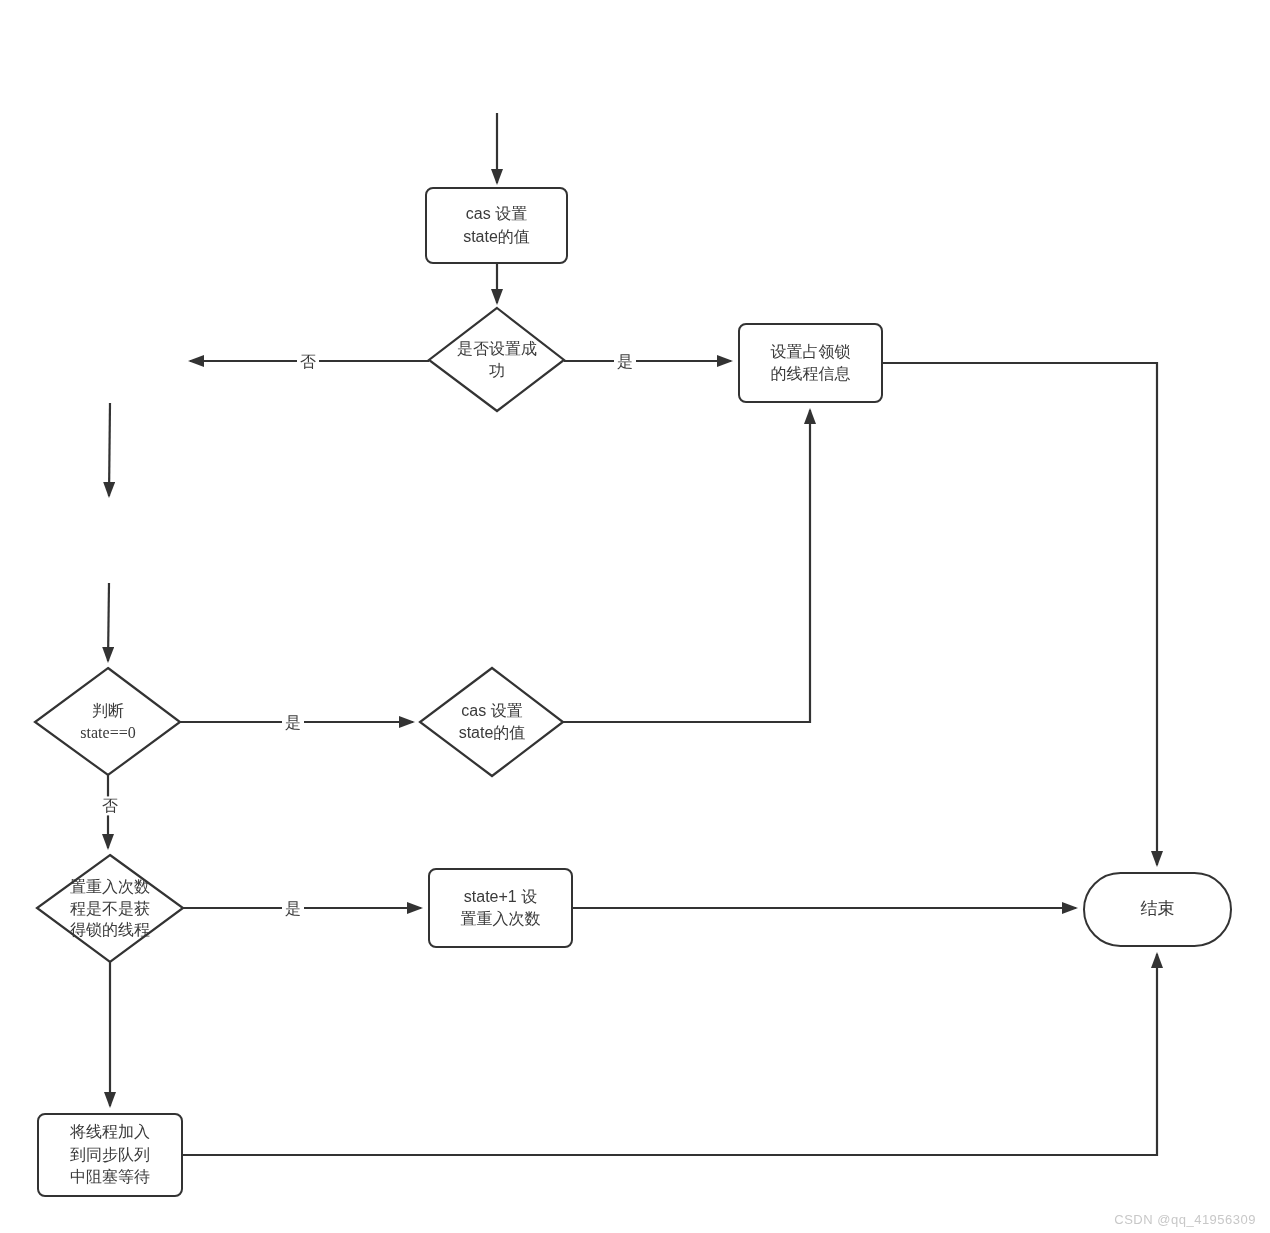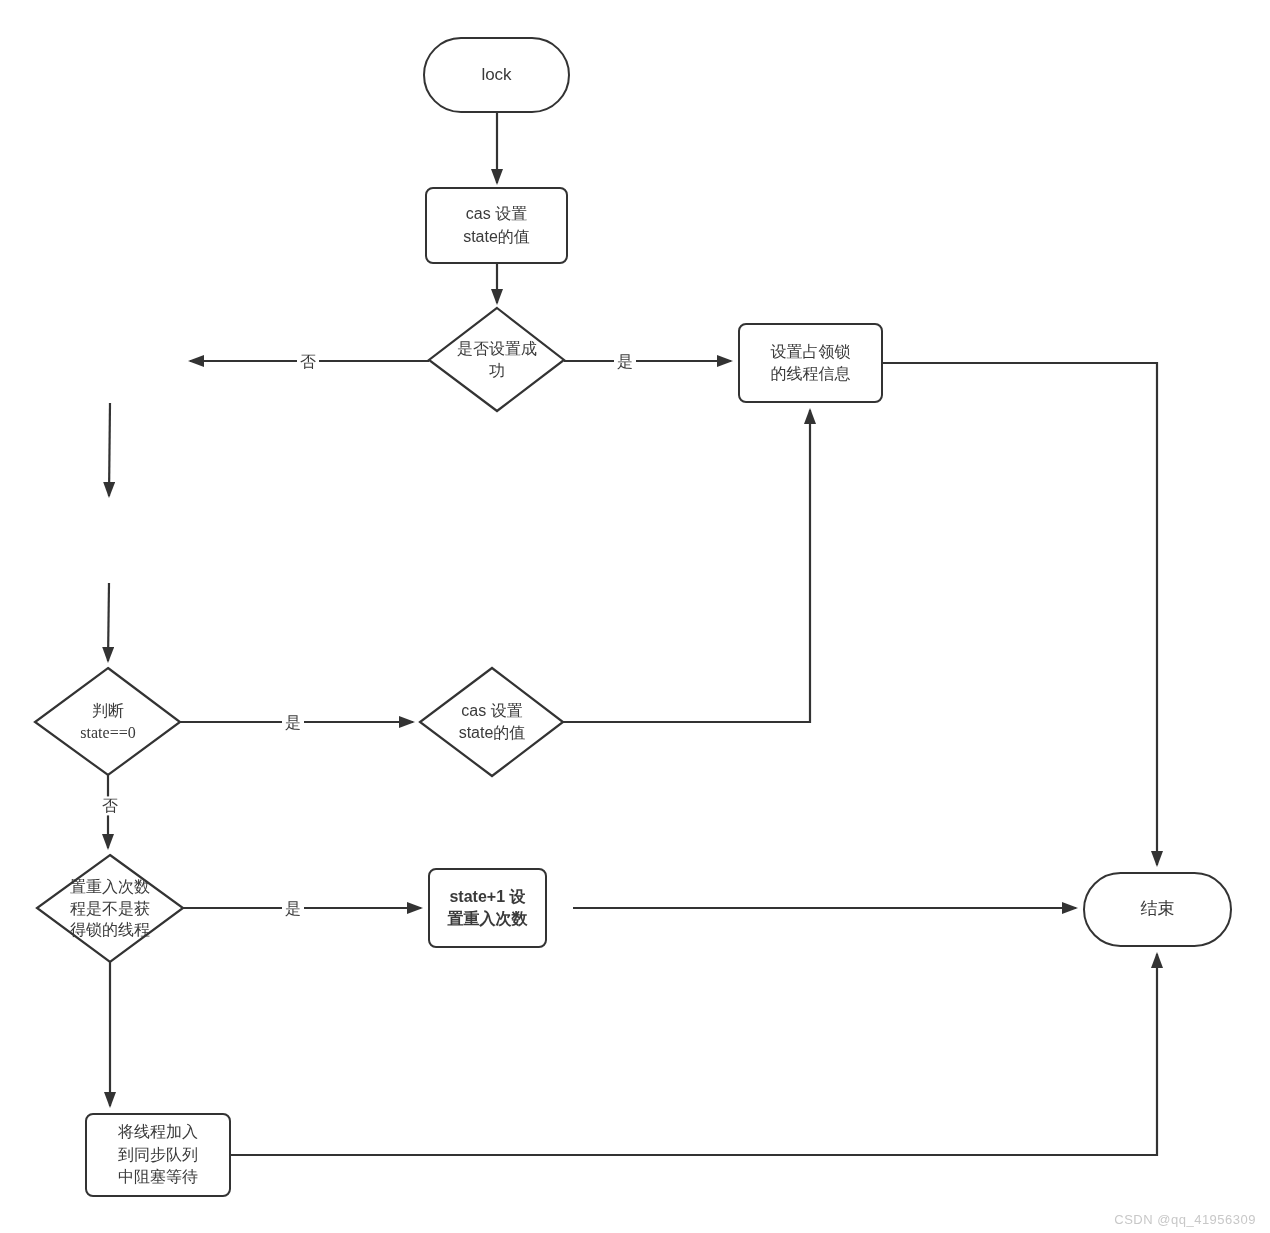--- a/index.html
+++ b/index.html
@@ -91,36 +91,35 @@
     <path d="M573 908 L1076 908" fill="none" stroke="#333333" stroke-width="2.2" marker-end="url(#arrow)"></path>
     <path d="M110 962 L110 1106" fill="none" stroke="#333333" stroke-width="2.2" marker-end="url(#arrow)"></path>
     <path d="M183 1155 L1157 1155 L1157 954" fill="none" stroke="#333333" stroke-width="2.2" marker-end="url(#arrow)"></path>
 
     <polygon points="497,308 564,360 497,411 429,360" fill="#ffffff" stroke="#333333" stroke-width="2.2" stroke-linejoin="miter"></polygon>
     <polygon points="108,668 180,722 108,775 35,722" fill="#ffffff" stroke="#333333" stroke-width="2.2" stroke-linejoin="miter"></polygon>
     <polygon points="492,668 563,722 492,776 420,722" fill="#ffffff" stroke="#333333" stroke-width="2.2" stroke-linejoin="miter"></polygon>
     <polygon points="110,855 183,908 110,962 37,908" fill="#ffffff" stroke="#333333" stroke-width="2.2" stroke-linejoin="miter"></polygon>
   </svg>
 
-  <div class="node pill" style="left:423px; top:37px; width:147px; height:76px;">lock</div>
 
   <div class="node rect" style="left:425px; top:187px; width:143px; height:77px;">cas 设置
 state的值</div>
 
 
   <div class="node rect" style="left:738px; top:323px; width:145px; height:80px;">设置占领锁
 的线程信息</div>
 
 
-  <div class="node rect" style="left:428px; top:868px; width:119px; height:80px;font-weight:bold;">state+1 设
+  <div class="node rect" style="left:428px; top:868px; width:145px; height:80px;">state+1 设
 置重入次数</div>
 
   <div class="node pill" style="left:1083px; top:872px; width:149px; height:75px;font-family:Liberation Mono, monospace;">结束</div>
 
-  <div class="node rect" style="left:37px; top:1113px; width:146px; height:84px;margin-left:48px;">将线程加入
+  <div class="node rect" style="left:37px; top:1113px; width:146px; height:84px;">将线程加入
 到同步队列
 中阻塞等待</div>
 
   <div class="dtext" style="left:497px; top:360px; width:110px;text-align:center;">是否设置成
 功</div>
 
   <div class="dtext" style="left:108px; top:722px; width:110px;font-family:Liberation Serif, serif;">判断
 state==0</div>
 
   <div class="dtext" style="left:492px; top:722px; width:110px;">cas 设置

